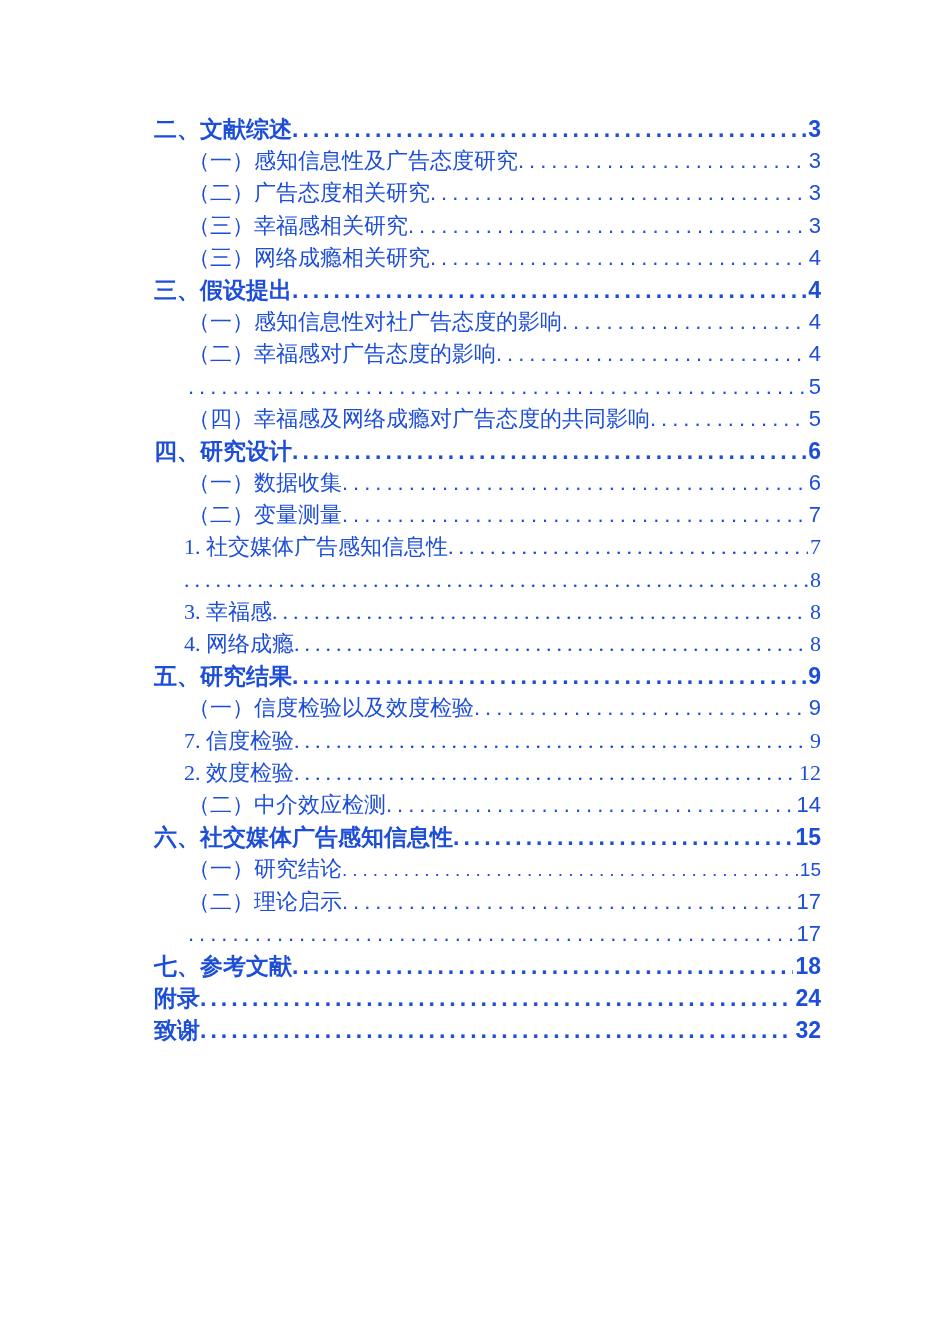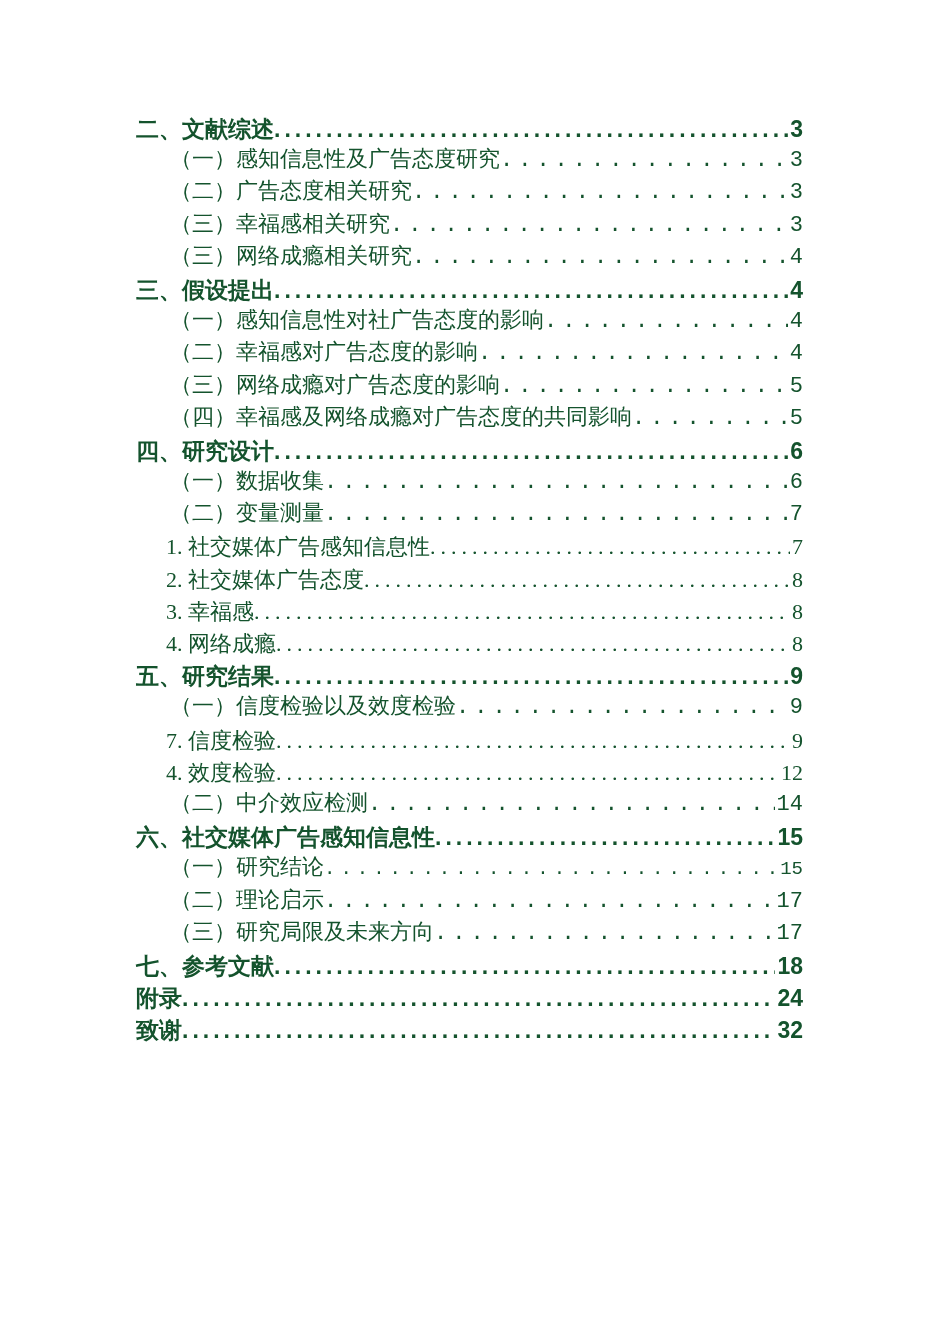--- a/index.html
+++ b/index.html
@@ -13,41 +13,41 @@
     overflow: hidden;
     position: relative;
   }
   .page {
     position: absolute;
     inset: 0;
     background: #ffffff;
   }
   .toc {
     position: absolute;
-    left: 136px;
+    left: 154px;
     top: 113px;
     width: 667px; 
-    color: #14532d;
+    color: #1d4ed8;
   }
   .row {
     display: flex;
     align-items: baseline;
     height: 32.2px;
     line-height: 32.2px;
     white-space: nowrap;
   }
   
   .l1 {
     font-family: "Liberation Sans", "DejaVu Sans", sans-serif;
     font-weight: bold;
     font-size: 23px;
   }
   
   .l2 {
-    font-family: Liberation Mono, monospace;
+    font-family: Liberation Sans, sans-serif;
     font-weight: normal;
     font-size: 22px;
     padding-left: 34px;
   }
   
   .l3 {
     font-family: "Liberation Serif", "DejaVu Serif", serif;
     font-weight: normal;
     font-size: 22px;
     padding-left: 30px;
@@ -115,21 +115,20 @@
       <span class="label">（一）感知信息性对社广告态度的影响</span>
         <span class="leader">................................................................................................................................................................</span>
         <span class="pagenum">4</span>
     </div>
     <div class="row l2">
       <span class="label">（二）幸福感对广告态度的影响</span>
         <span class="leader">................................................................................................................................................................</span>
         <span class="pagenum">4</span>
     </div>
     <div class="row l2">
-      <span class="label">（三）网络成瘾对广告态度的影响</span>
         <span class="leader">................................................................................................................................................................</span>
         <span class="pagenum">5</span>
     </div>
     <div class="row l2">
       <span class="label">（四）幸福感及网络成瘾对广告态度的共同影响</span>
         <span class="leader">................................................................................................................................................................</span>
         <span class="pagenum">5</span>
     </div>
     <div class="row l1">
       <span class="label">四、研究设计</span>
@@ -145,21 +144,20 @@
       <span class="label">（二）变量测量</span>
         <span class="leader">................................................................................................................................................................</span>
         <span class="pagenum">7</span>
     </div>
     <div class="row l3">
       <span class="label">1. 社交媒体广告感知信息性</span>
         <span class="leader">................................................................................................................................................................</span>
         <span class="pagenum">7</span>
     </div>
     <div class="row l3">
-      <span class="label">2. 社交媒体广告态度</span>
         <span class="leader">................................................................................................................................................................</span>
         <span class="pagenum">8</span>
     </div>
     <div class="row l3">
       <span class="label">3. 幸福感</span>
         <span class="leader">................................................................................................................................................................</span>
         <span class="pagenum">8</span>
     </div>
     <div class="row l3">
       <span class="label">4. 网络成瘾</span>
@@ -175,21 +173,21 @@
       <span class="label">（一）信度检验以及效度检验</span>
         <span class="leader">................................................................................................................................................................</span>
         <span class="pagenum">9</span>
     </div>
     <div class="row l3">
       <span class="label">7. 信度检验</span>
         <span class="leader">................................................................................................................................................................</span>
         <span class="pagenum">9</span>
     </div>
     <div class="row l3">
-      <span class="label">4. 效度检验</span>
+      <span class="label">2. 效度检验</span>
         <span class="leader">................................................................................................................................................................</span>
         <span class="pagenum">12</span>
     </div>
     <div class="row l2">
       <span class="label">（二）中介效应检测</span>
         <span class="leader">................................................................................................................................................................</span>
         <span class="pagenum">14</span>
     </div>
     <div class="row l1">
       <span class="label">六、社交媒体广告感知信息性</span>
@@ -200,21 +198,20 @@
       <span class="label">（一）研究结论</span>
         <span class="leader">................................................................................................................................................................</span>
         <span class="pagenum">15</span>
     </div>
     <div class="row l2">
       <span class="label">（二）理论启示</span>
         <span class="leader">................................................................................................................................................................</span>
         <span class="pagenum">17</span>
     </div>
     <div class="row l2">
-      <span class="label">（三）研究局限及未来方向</span>
         <span class="leader">................................................................................................................................................................</span>
         <span class="pagenum">17</span>
     </div>
     <div class="row l1">
       <span class="label">七、参考文献</span>
         <span class="leader">................................................................................................................................................................</span>
         <span class="pagenum">18</span>
     </div>
     <div class="row l1">
       <span class="label">附录</span>

